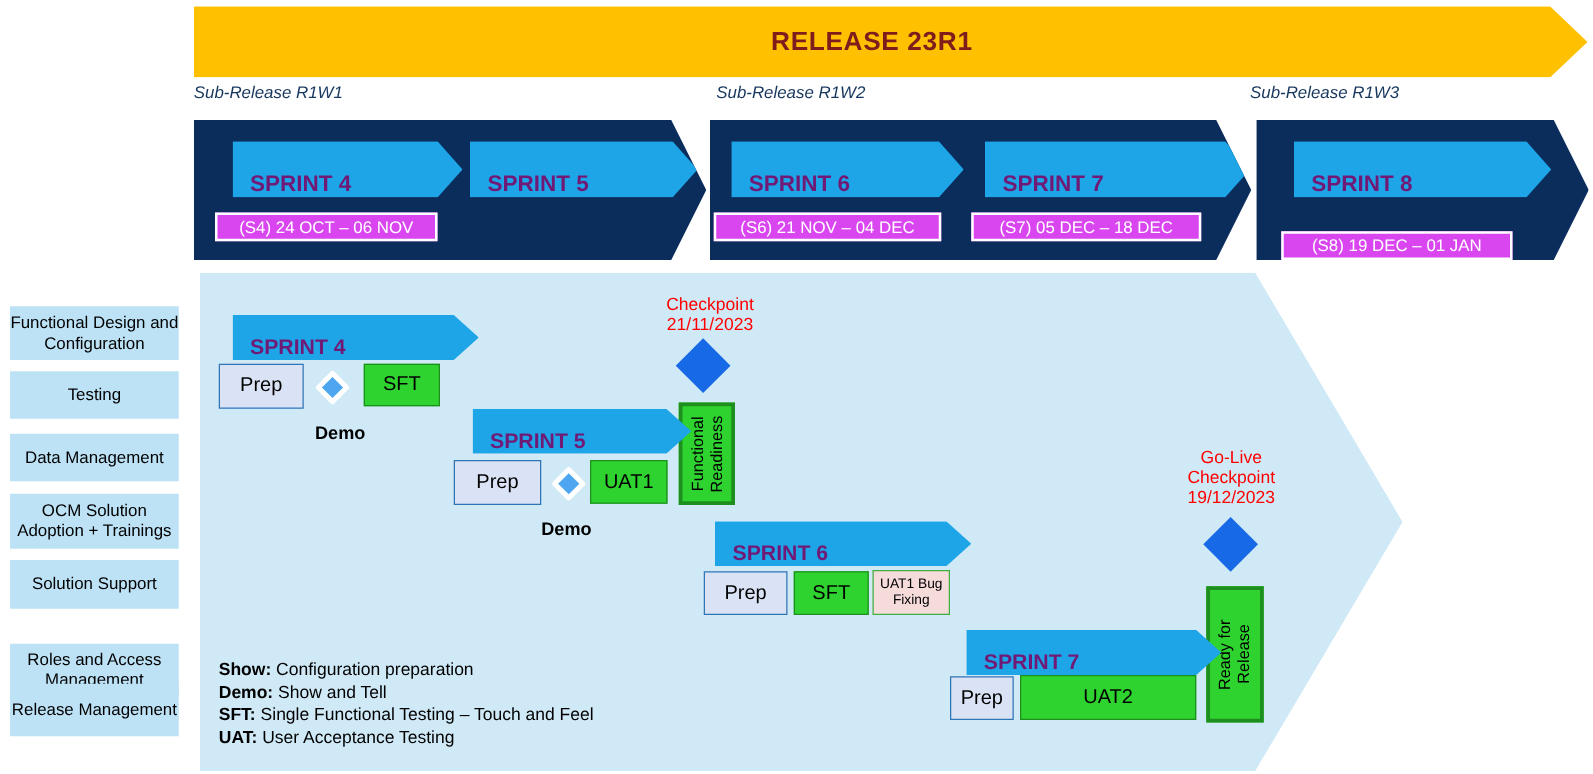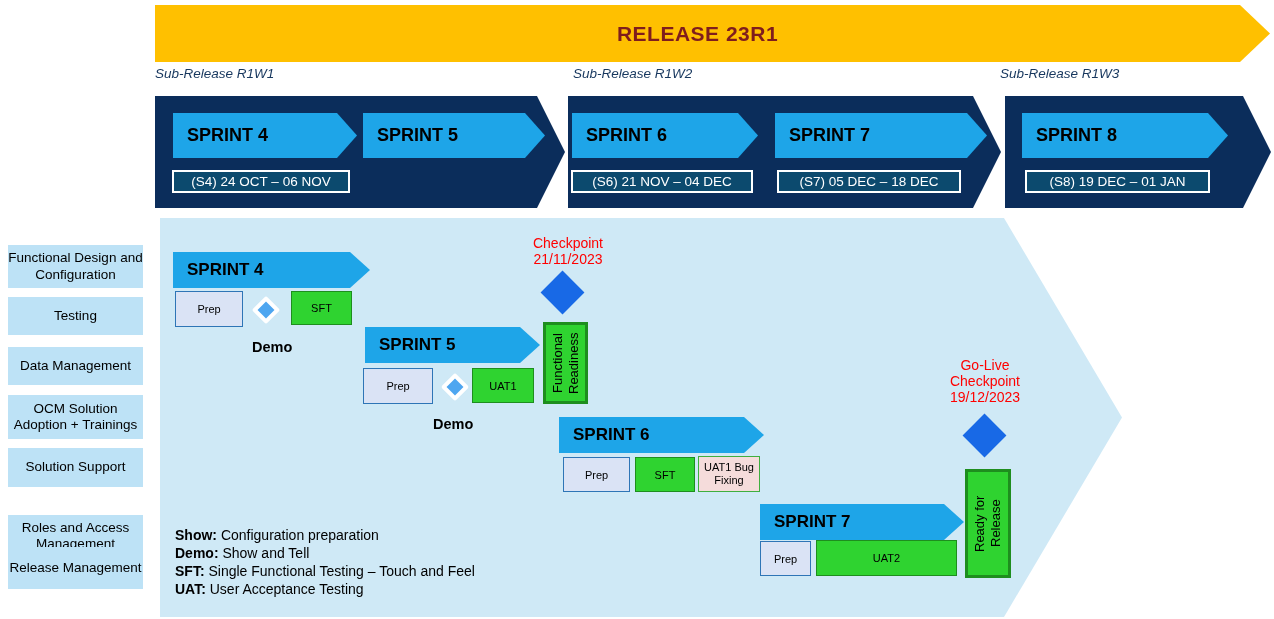--- a/index.html
+++ b/index.html
@@ -18,47 +18,48 @@
   }
   .sub-label{
     position:absolute;top:66px;color:#17375E;font-style:italic;font-size:13.5px;
   }
   
   .band{
     position:absolute;top:96px;height:112px;background:#0B2D5B;
     clip-path:polygon(0 0,calc(100% - 28px) 0,100% 50%,calc(100% - 28px) 100%,0 100%);
   }
   .sprint-arrow{
-    position:absolute;background:#1EA5E8;color:#000000;font-weight:bold;
-    display:flex;align-items:center;padding-left:14px;box-sizing:border-box;
+    position:absolute;background:#1EA5E8;color:#701a75;font-weight:bold;
+    display:flex;align-items:flex-end;padding-left:14px;box-sizing:border-box;
     clip-path:polygon(0 0,calc(100% - 20px) 0,100% 50%,calc(100% - 20px) 100%,0 100%);
+    margin-left:13px;
   }
   .band .sprint-arrow{top:17px;height:45px;font-size:18px;}
   .date-box{
-    position:absolute;top:74px;height:23px;background:#0c4a6e;border:2px solid #ffffff;
+    position:absolute;top:74px;height:23px;background:#d946ef;border:2px solid #ffffff;
     box-sizing:border-box;color:#ffffff;font-size:13.5px;
     display:flex;align-items:center;justify-content:center;white-space:nowrap;
   }
   
   .sidebar-box{
     position:absolute;left:8px;width:135px;background:#BDE2F6;color:#000000;
     display:flex;align-items:center;justify-content:center;text-align:center;
     font-size:13.5px;line-height:1.22;
   }
   
   .main-arrow{
     position:absolute;left:160px;top:218px;width:962px;height:399px;background:#CFE9F6;
     clip-path:polygon(0 0,844px 0,100% 50%,844px 100%,0 100%);
   }
   
   .main-sprint{height:36px;font-size:17px;}
   
   .task{
     position:absolute;box-sizing:border-box;display:flex;align-items:center;justify-content:center;
-    color:#000000;font-size:11px;
+    color:#000000;font-size:16px;
   }
   .task.prep{background:#DAE3F5;border:1.5px solid #2E75B6;}
   .task.green{background:#2FD330;border:1.5px solid #1E8E1E;}
   .task.pink{background:#F5DCDB;border:1.5px solid #3FAF3F;font-size:11px;line-height:1.15;text-align:center;}
   
   .vbox{
     position:absolute;background:#2FD330;border:3px solid #1E8E1E;box-sizing:border-box;
     display:flex;align-items:center;justify-content:center;
   }
   .vtext{writing-mode:vertical-rl;transform:rotate(180deg);font-size:13px;color:#000000;text-align:center;line-height:1.2;}
@@ -103,21 +104,21 @@
     <span>SPRINT 7</span>
   </div>
   <div class="date-box" style="left:3px;width:182px;">(S6) 21 NOV – 04 DEC</div>
   <div class="date-box" style="left:209px;width:184px;">(S7) 05 DEC – 18 DEC</div>
 </div>
 
 <div class="band" style="left:1005px;width:266px;">
   <div class="sprint-arrow" style="left:17px;width:206px;">
     <span>SPRINT 8</span>
   </div>
-  <div class="date-box" style="left:20px;width:185px;">(S8) 19 DEC – 01 JAN</div>
+  <div class="date-box" style="left:20px;width:185px;margin-top:15px;">(S8) 19 DEC – 01 JAN</div>
 </div>
 
 <div class="sidebar-box" style="top:245px;height:43px;">Functional Design and Configuration</div>
 <div class="sidebar-box" style="top:297px;height:38px;">Testing</div>
 <div class="sidebar-box" style="top:347px;height:38px;">Data Management</div>
 <div class="sidebar-box" style="top:395px;height:44px;">OCM Solution Adoption + Trainings</div>
 <div class="sidebar-box" style="top:448px;height:39px;">Solution Support</div>
 <div class="sidebar-box" style="top:515px;height:42px;">Roles and Access Management</div>
 <div class="sidebar-box" style="top:547px;height:42px;">Release Management</div>
 

